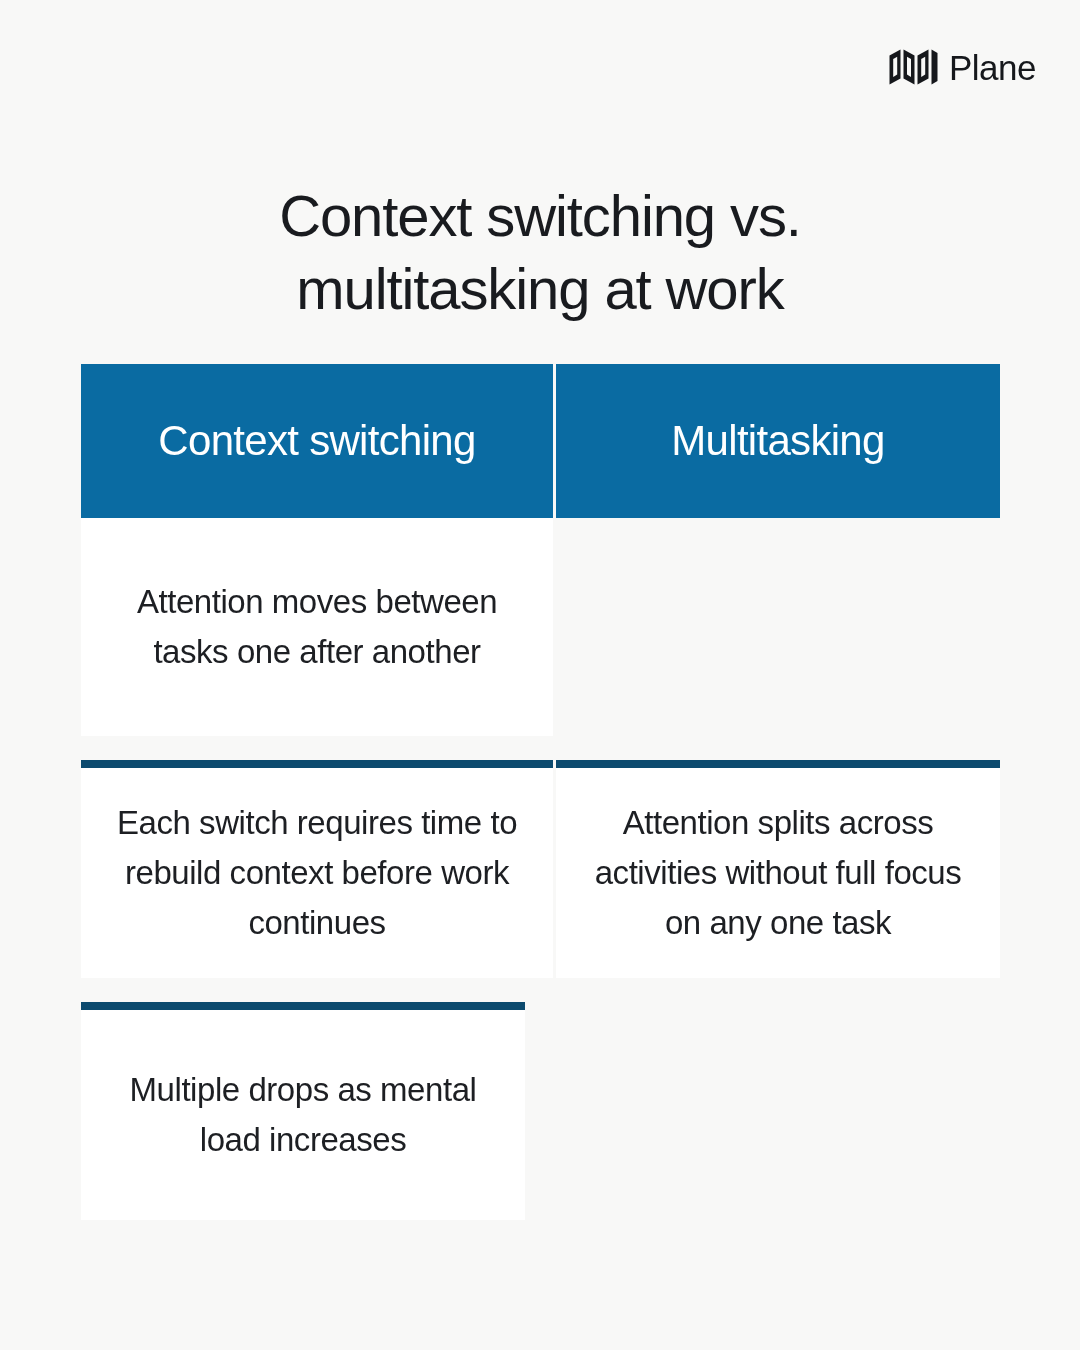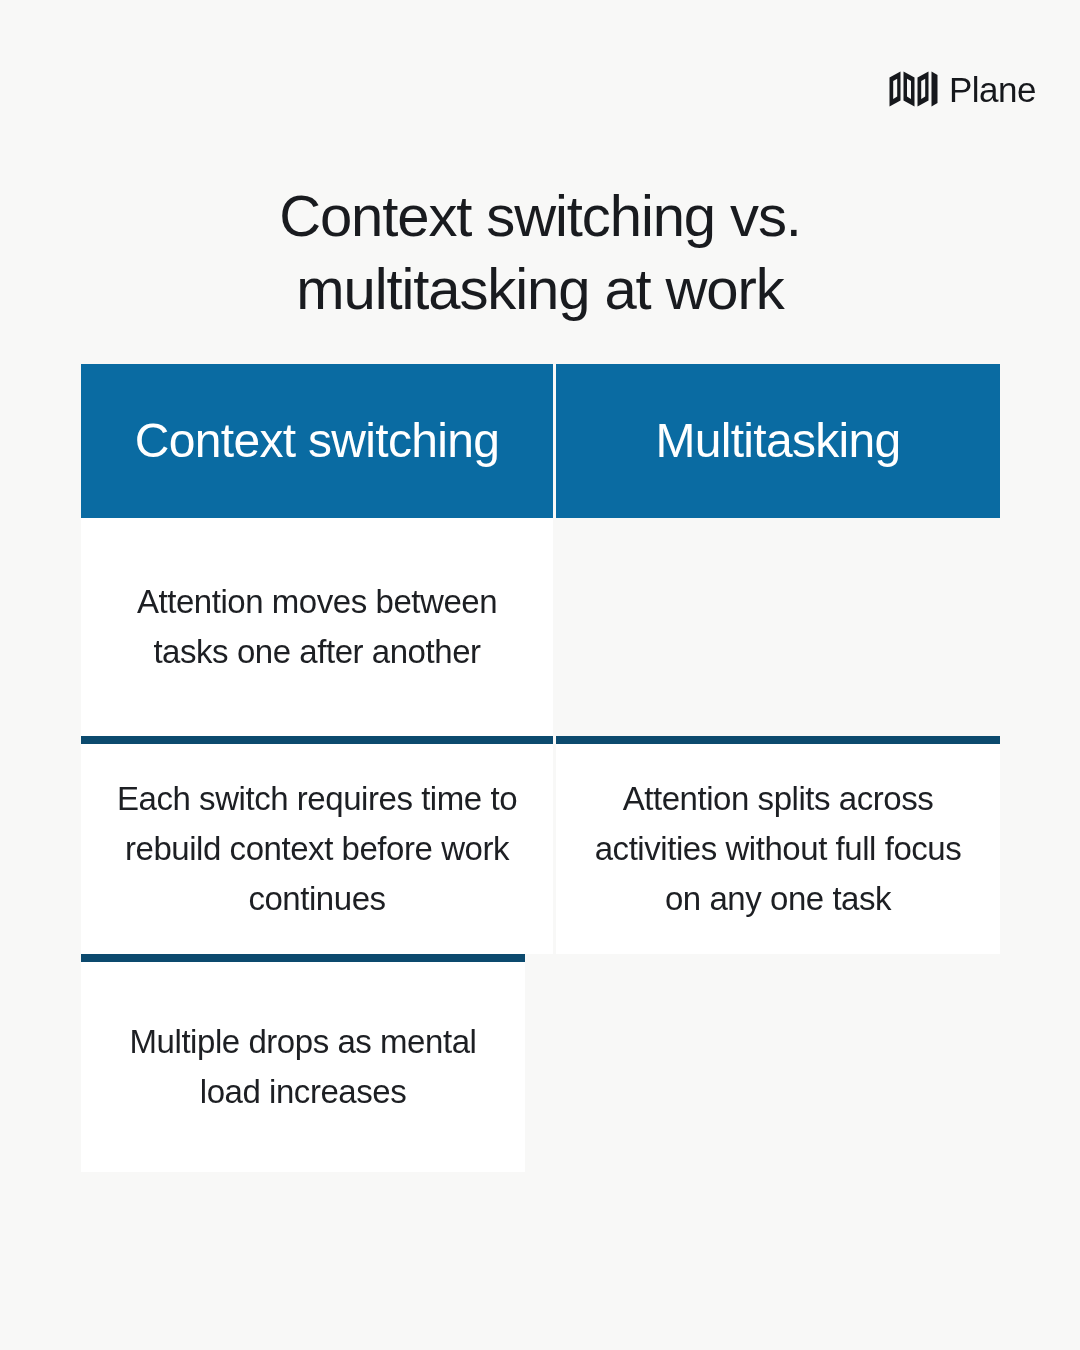--- a/index.html
+++ b/index.html
@@ -23,21 +23,20 @@
   }
 
   
   .brand {
     position: absolute;
     top: 48px;
     right: 44px;
     display: flex;
     align-items: center;
     gap: 11px;
-    margin-top: 22px;
   }
   .brand-mark {
     width: 50px;
     height: 38px;
     display: block;
   }
   .brand-name {
     font-size: 35px;
     font-weight: 500;
     letter-spacing: -0.5px;
@@ -75,32 +74,32 @@
     display: flex;
     gap: 3px;
     height: 154px;
   }
   .th {
     background: #0a6ba2;
     color: #ffffff;
     display: flex;
     align-items: center;
     justify-content: center;
-    font-size: 48px;
+    font-size: 42px;
     font-weight: 400;
     letter-spacing: -0.7px;
     line-height: 1.2;
     text-align: center;
     box-sizing: border-box;
     padding: 16px 20px;
   }
   .col-a { width: 472px; flex: 0 0 472px; }
   .col-b { width: 444px; flex: 0 0 444px; }
 
-  .tbody { display: flex; flex-direction: column; }
+  .tbody { display: flex; flex-direction: column; gap: 24px; }
 
   .tr {
     display: flex;
     gap: 3px;
     background: #f8f8f7;
   }
   .tr + .tr .td {
     border-top: 8px solid #0c4a6e;
   }
 

